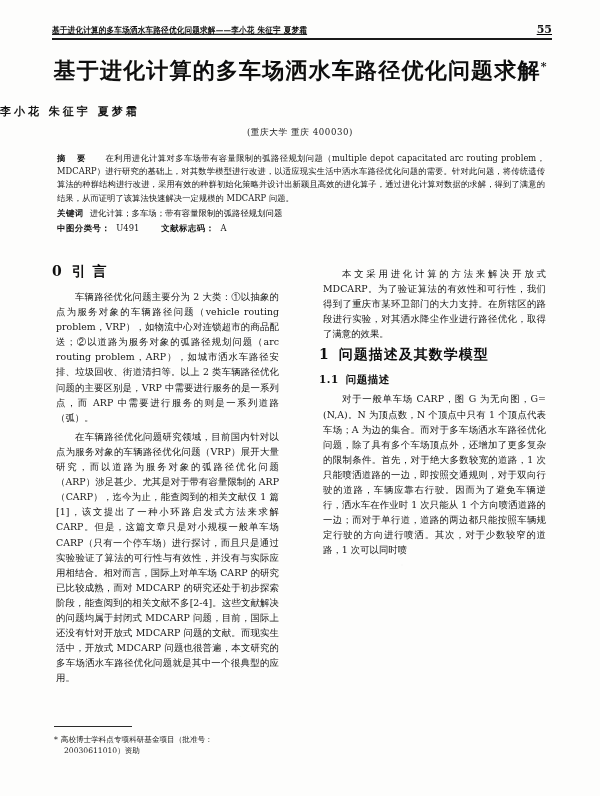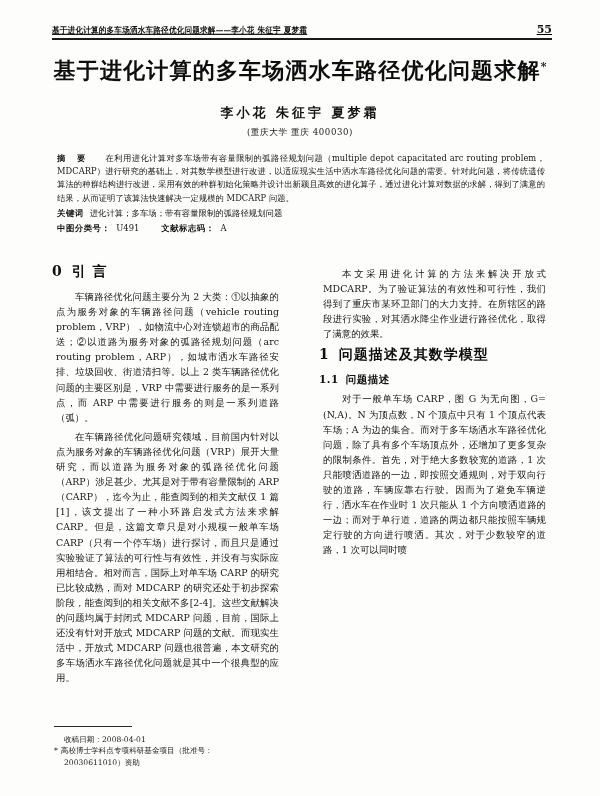--- a/index.html
+++ b/index.html
@@ -76,22 +76,21 @@
   .title .star {
     font-size: 11px;
     vertical-align: super;
     letter-spacing: 0;
   }
   .authors {
     position: absolute;
     left: 0;
     right: 0;
     top: 104px;
-    text-align: center;
-    font-size: 13px;
+    font-size: 11px;
     font-weight: bold;
     letter-spacing: 3px;
     color: #141414;
   }
   .affil {
     position: absolute;
     left: 0;
     right: 0;
     top: 127px;
     text-align: center;
@@ -245,22 +244,19 @@
       <div class="h2">
         <span class="num">1.1</span><span>问题描述</span>
       </div>
       <p class="body">对于一般单车场 CARP，图 G 为无向图，G=(N,A)。N 为顶点数，N 个顶点中只有 1 个顶点代表车场；A 为边的集合。而对于多车场洒水车路径优化问题，除了具有多个车场顶点外，还增加了更多复杂的限制条件。首先，对于绝大多数较宽的道路，1 次只能喷洒道路的一边，即按照交通规则，对于双向行驶的道路，车辆应靠右行驶。因而为了避免车辆逆行，洒水车在作业时 1 次只能从 1 个方向喷洒道路的一边；而对于单行道，道路的两边都只能按照车辆规定行驶的方向进行喷洒。其次，对于少数较窄的道路，1 次可以同时喷</p>
     </div>
 
   </div>
 
   <div class="fn-rule"></div>
   <div class="footnote">
-    <span class="fn-line fn-indent">
-      <span>收稿日期：</span><span>2008-04-01</span>
-    </span>
     <span class="fn-line">
       <span class="fn-star">*</span><span>高校博士学科点专项科研基金项目（批准号：</span>
     </span>
     <span class="fn-line fn-indent">20030611010）资助</span>
   </div>
 
 </div>
 
 </body></html>

